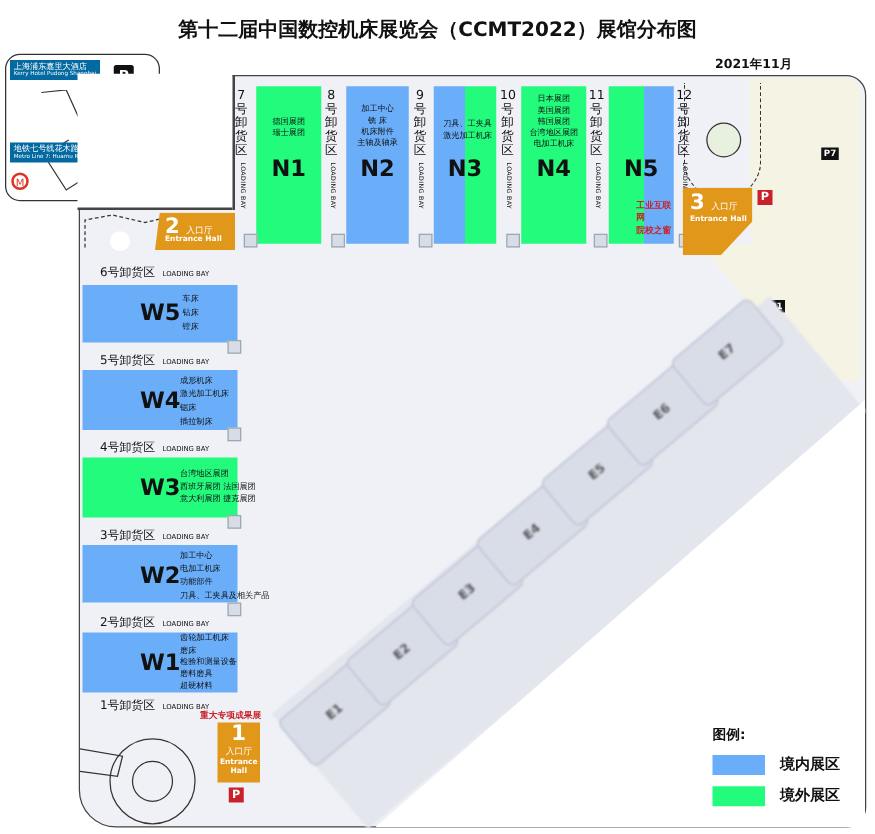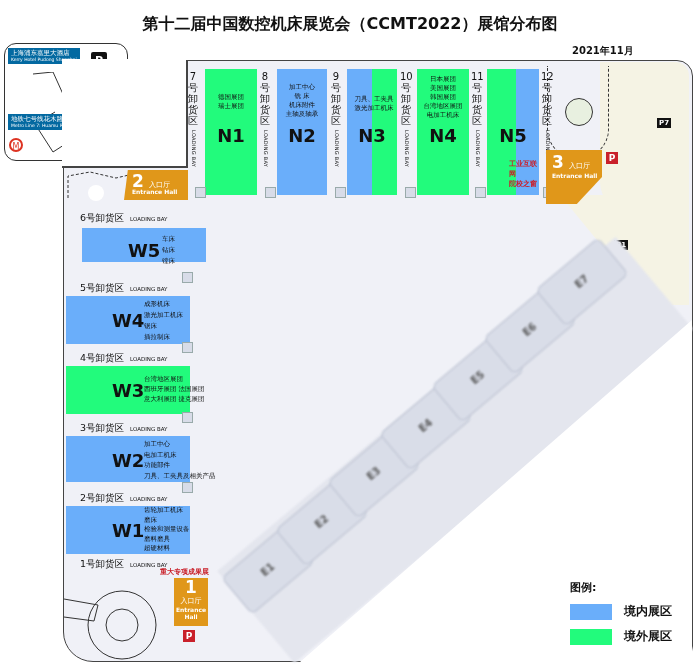--- a/index.html
+++ b/index.html
@@ -165,21 +165,21 @@
 </svg>
 <div class="abs" style="left:88px;top:185px;width:16px;height:16px;background:#fff;border-radius:50%;"></div>
 <div class="abs entrance" style="left:124px;top:170px;width:64px;height:30px;clip-path:polygon(6% 0,100% 0,100% 100%,0 100%);">
   <div style="padding:1px 0 0 8px;"><span class="num">2</span> <span class="zh">入口厅</span><span class="en" style="margin-top:-3px;">Entrance Hall</span></div>
 </div>
 
 <div class="abs" style="left:66px;top:210px;width:130px;">
 
   <div class="abs bay-h" style="left:14px;top:2px;"><span>6号卸货区</span><span class="en">LOADING BAY</span></div>
 
-  <div class="hall blue" style="left:16px;top:18px;width:124px;height:34px;">
+  <div class="hall blue" style="left:0;top:18px;width:124px;height:46px;">
     <div class="code abs" style="left:46px;top:12px;">W5</div>
     <div class="small abs" style="left:80px;top:6px;line-height:11px;">
       <div>车床</div>
       <div>钻床</div>
       <div>镗床</div>
     </div>
   </div>
   <div class="abs bay-box" style="left:116px;top:62px;"></div>
 
   <div class="abs bay-h" style="left:14px;top:72px;"><span>5号卸货区</span><span class="en">LOADING BAY</span></div>

